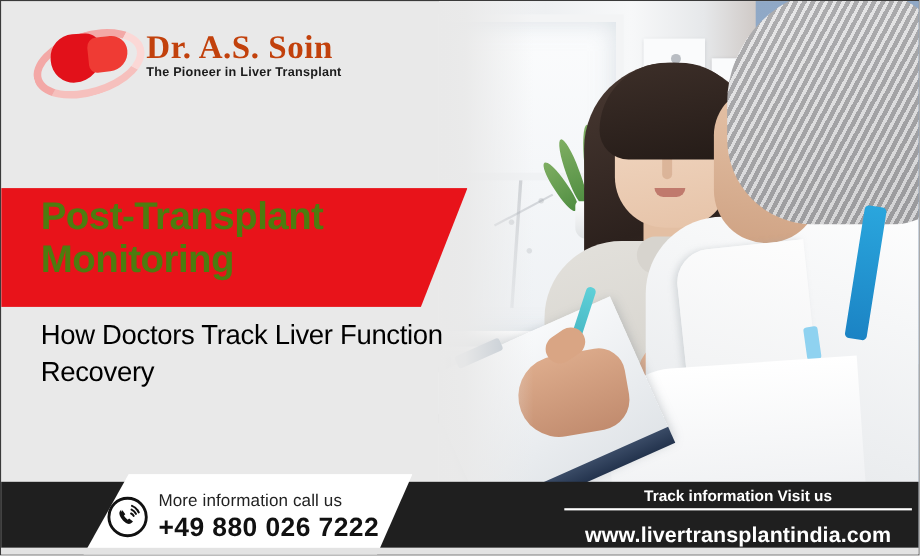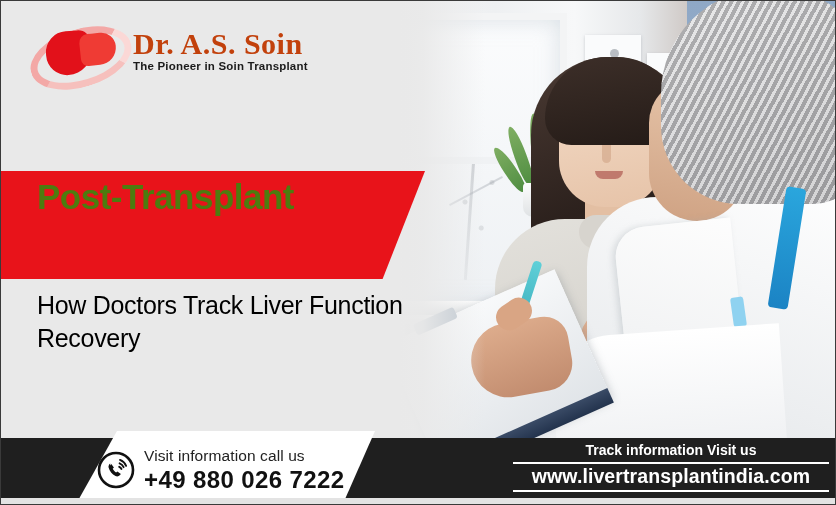--- a/index.html
+++ b/index.html
@@ -328,21 +328,21 @@
   .visit-label{
     position:absolute; left:520px; top:441px; width:300px;
     text-align:center; color:#ffffff; font-size:14px; font-weight:bold;
     white-space:nowrap;
   }
   .visit-url{
     position:absolute; left:512px; top:461px; width:316px;
     text-align:center; color:#ffffff; font-size:19.5px; font-weight:bold;
     letter-spacing:.1px; white-space:nowrap;
     border-top:2px solid #ffffff; border-bottom:2px solid #ffffff;
-    padding:1px 0 2px;
+    padding:12px 0 2px;
   }
   .bottom-strip{
     position:absolute; left:0; top:497px; width:836px; height:8px;
     background:#e3e3e3;
   }
 </style>
 </head>
 <body>
 
 <div class="banner">
@@ -409,46 +409,47 @@
 
   <div class="header">
     <div class="logo-mark">
       <div class="logo-ring"></div>
       <div class="logo-liver">
         <div class="liver-a"></div>
         <div class="liver-b"></div>
       </div>
     </div>
     <div class="logo-title">Dr. A.S. Soin</div>
-    <div class="logo-sub">The Pioneer in Soin Transplant</div>
+    <div class="logo-sub">The Pioneer in Liver Transplant</div>
   </div>
 
   <div class="red-band"></div>
   <div class="headline">
     <span class="l2t">Post-Transplant</span>
+    <span class="l2t">Monitoring</span>
   </div>
 
   <div class="subhead">
     <span class="l2t">How Doctors Track Liver</span>
     <span class="l2t">Function Recovery</span>
   </div>
 
   <div class="dark-bar"></div>
 
   <div class="white-tab"></div>
 
   <div class="phone-icon">
     <svg width="38" height="38" viewBox="0 0 38 38">
       <circle cx="19" cy="19" r="17" fill="none" stroke="#111" stroke-width="2.6"></circle>
       <path d="M13.2 12.4c-1.3 1-2 2.6-1.6 4.2.8 3.4 3.6 6.8 6.9 8.4 1.6.8 3.4.4 4.5-.9l.9-1.1-3.5-2.6-1.3 1c-1.4-.8-2.7-2.2-3.4-3.7l1.2-1.2-2.6-3.6-1.1 1.5z" fill="#111"></path>
       <path d="M22.6 12.3a7.6 7.6 0 0 1 4 3.9" fill="none" stroke="#111" stroke-width="1.9" stroke-linecap="round"></path>
       <path d="M22.2 15.8a4.3 4.3 0 0 1 2.3 2.2" fill="none" stroke="#111" stroke-width="1.9" stroke-linecap="round"></path>
       <path d="M23 8.9a11 11 0 0 1 6.1 5.9" fill="none" stroke="#111" stroke-width="1.9" stroke-linecap="round"></path>
     </svg>
   </div>
-  <div class="call-label">Visit information call us</div>
+  <div class="call-label">More information call us</div>
   <div class="call-number">+49 880 026 7222</div>
 
   <div class="visit-label">Track information Visit us</div>
   <div class="visit-url">www.livertransplantindia.com</div>
 
   <div class="bottom-strip"></div>
 </div>
 
 </body></html>

